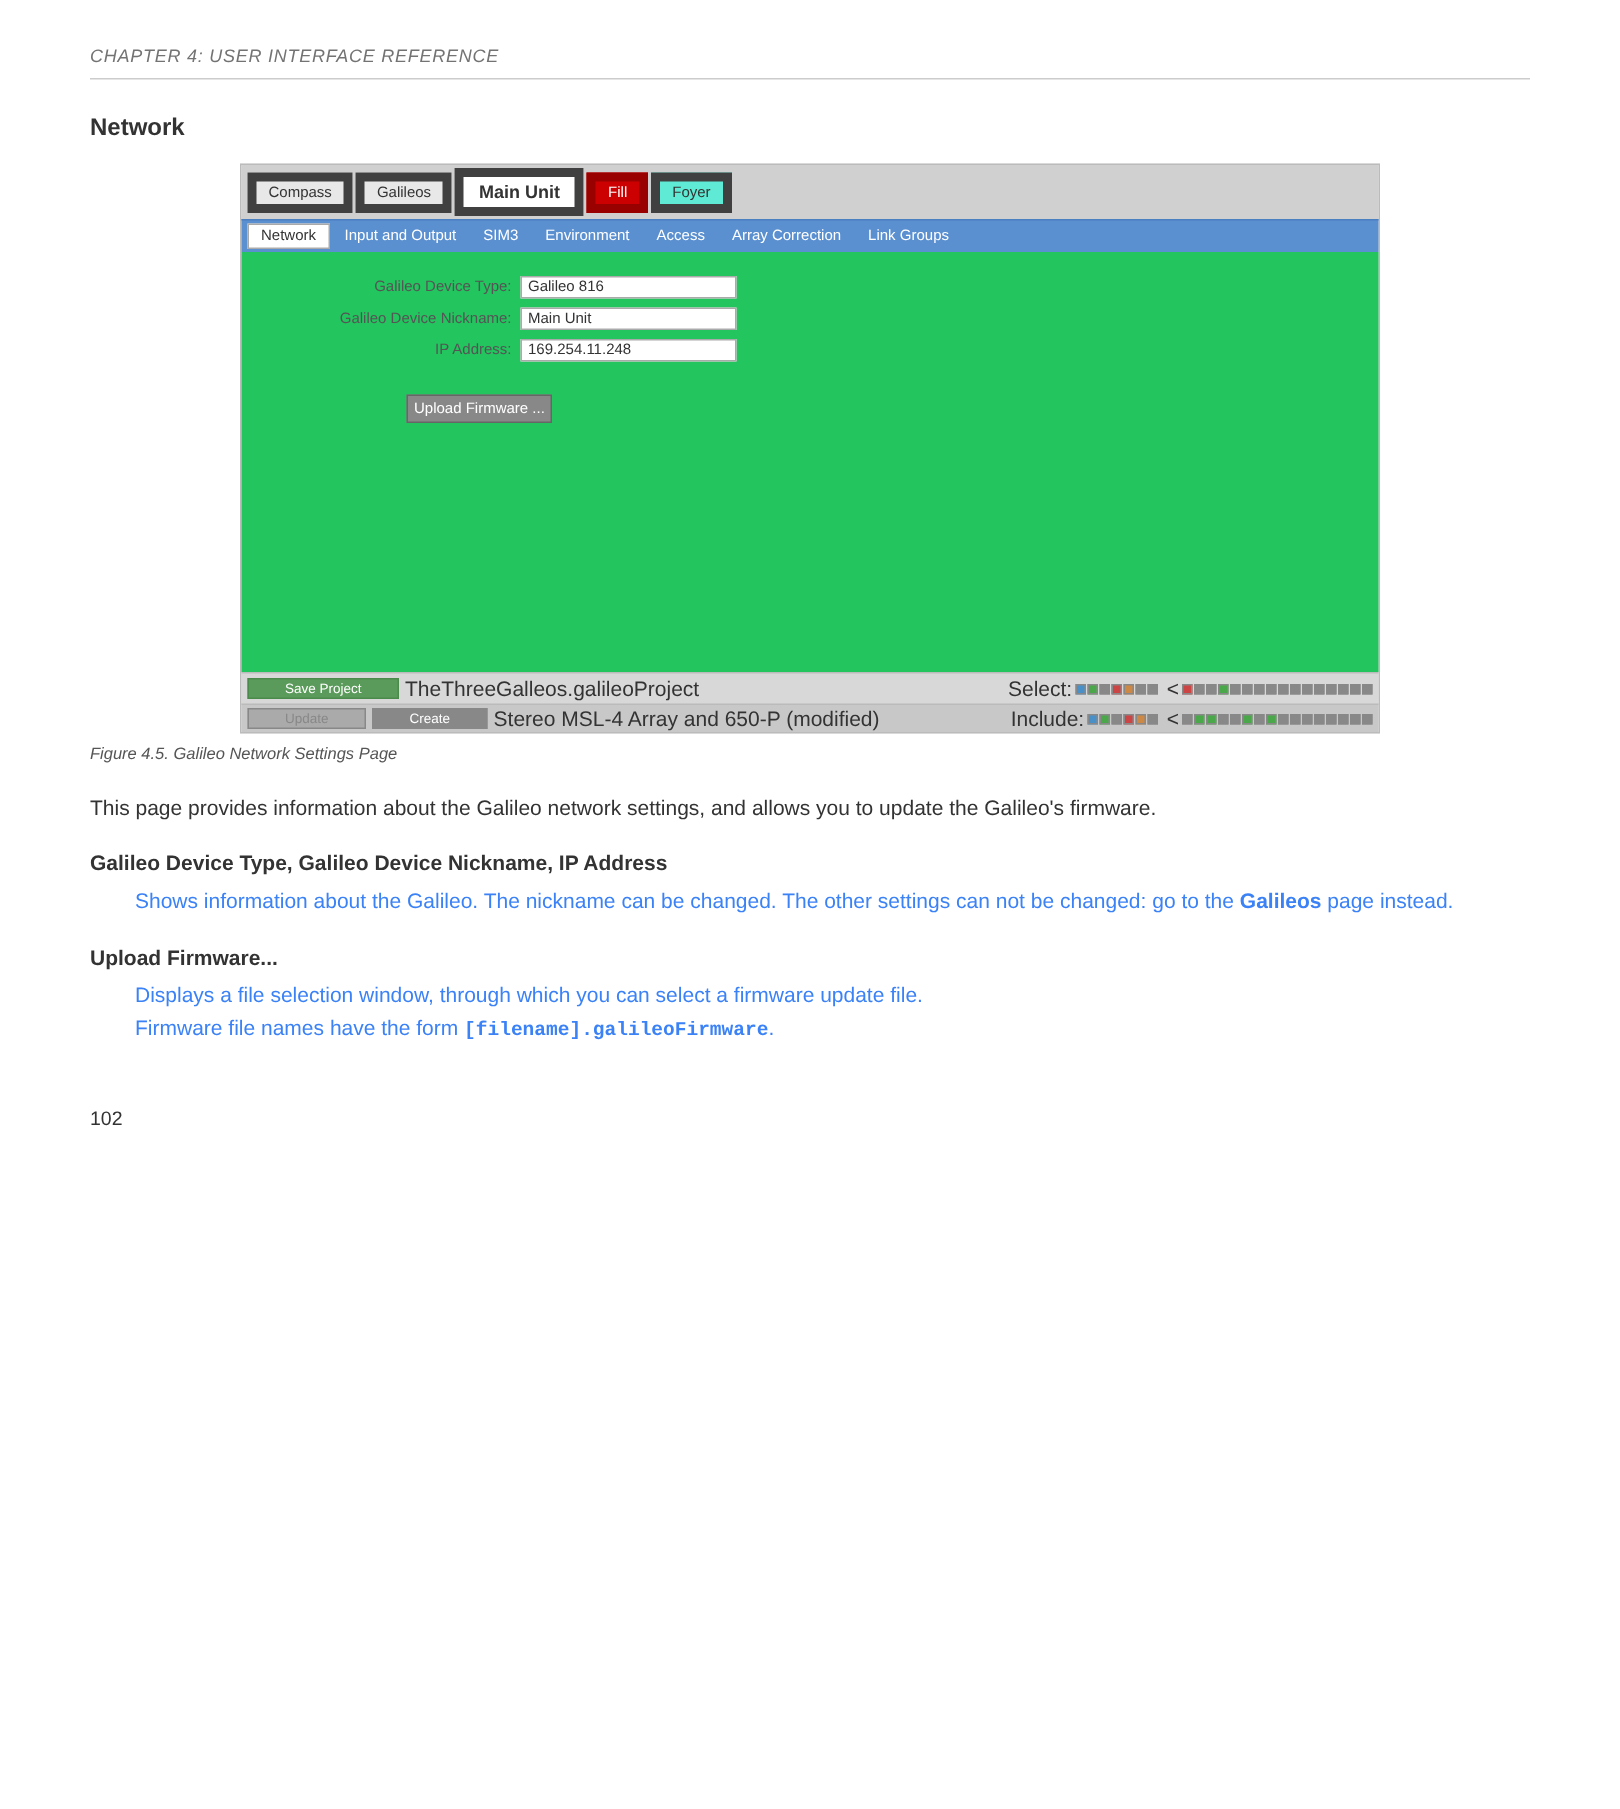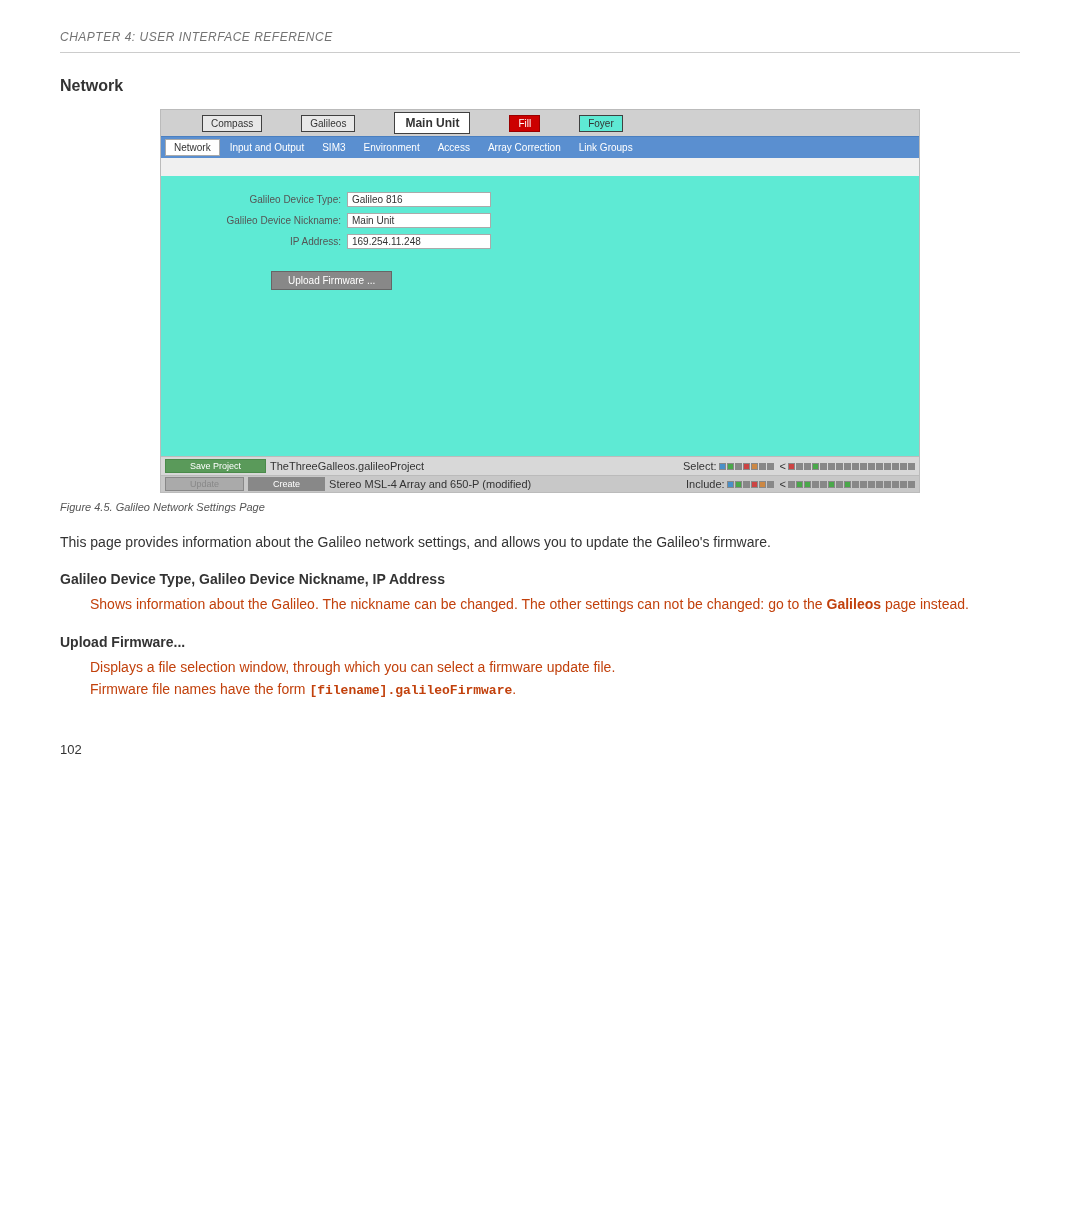--- a/index.html
+++ b/index.html
@@ -45,25 +45,24 @@
     .top-nav {
       display: flex;
       align-items: center;
       background: #d0d0d0;
       padding: 2px 4px;
       gap: 2px;
     }
     .top-nav-btn {
       padding: 2px 8px;
       font-size: 10px;
-      border: 1px solid #404040;
+      border: 6px solid #404040;
       background: #e8e8e8;
       cursor: pointer;
       color: #333;
-      margin-left: 37px;
     }
     .top-nav-btn.main-unit {
       background: #fff;
       font-weight: bold;
       font-size: 12px;
       padding: 3px 10px;
     }
     .top-nav-btn.fill-btn {
       background: #cc0000;
       color: #fff;
@@ -115,24 +114,23 @@
       color: #fff;
     }
     .third-nav-btn.active {
       background: #fff;
       color: #333;
       border: 1px solid #aaa;
     }
 
     
     .content-area {
-      background: #5eead4;
+      background: #22c55e;
       padding: 16px 20px;
       min-height: 280px;
-      margin-top: 18px;
     }
 
     .form-row {
       display: flex;
       align-items: center;
       margin-bottom: 6px;
     }
     .form-label {
       font-size: 10px;
       text-align: right;
@@ -149,21 +147,21 @@
       color: #333;
     }
 
     .upload-btn {
       display: inline-block;
       margin-top: 16px;
       margin-left: 90px;
       background: #888;
       color: #fff;
       border: 1px solid #666;
-      padding: 3px 16px;
+      padding: 3px 4px;
       font-size: 10px;
       cursor: pointer;
     }
 
     
     .status-bar {
       background: #d8d8d8;
       border-top: 1px solid #bbb;
       display: flex;
       align-items: center;
@@ -181,21 +179,21 @@
     }
     .status-btn.green {
       background: #5a9a5a;
       border-color: #4a8a4a;
     }
     .status-btn.gray-inactive {
       background: #aaa;
       color: #888;
     }
     .status-text {
-      font-size: 11px;
+      font-size: 14px;
       color: #333;
     }
     .status-bar-right {
       margin-left: auto;
       display: flex;
       align-items: center;
       gap: 2px;
     }
     .status-row2 {
       background: #c8c8c8;
@@ -229,21 +227,21 @@
       font-size: 14px;
       font-weight: bold;
       margin-bottom: 6px;
       margin-top: 18px;
     }
 
     
     .desc-text {
       font-size: 14px;
       line-height: 1.6;
-      color: #c2410c;
+      color: #3b82f6;
       margin-left: 30px;
       margin-bottom: 12px;
     }
 
     .desc-text code, .inline-code {
       font-family: 'Courier New', Courier, monospace;
       font-size: 13px;
       font-weight: bold;
     }
 

